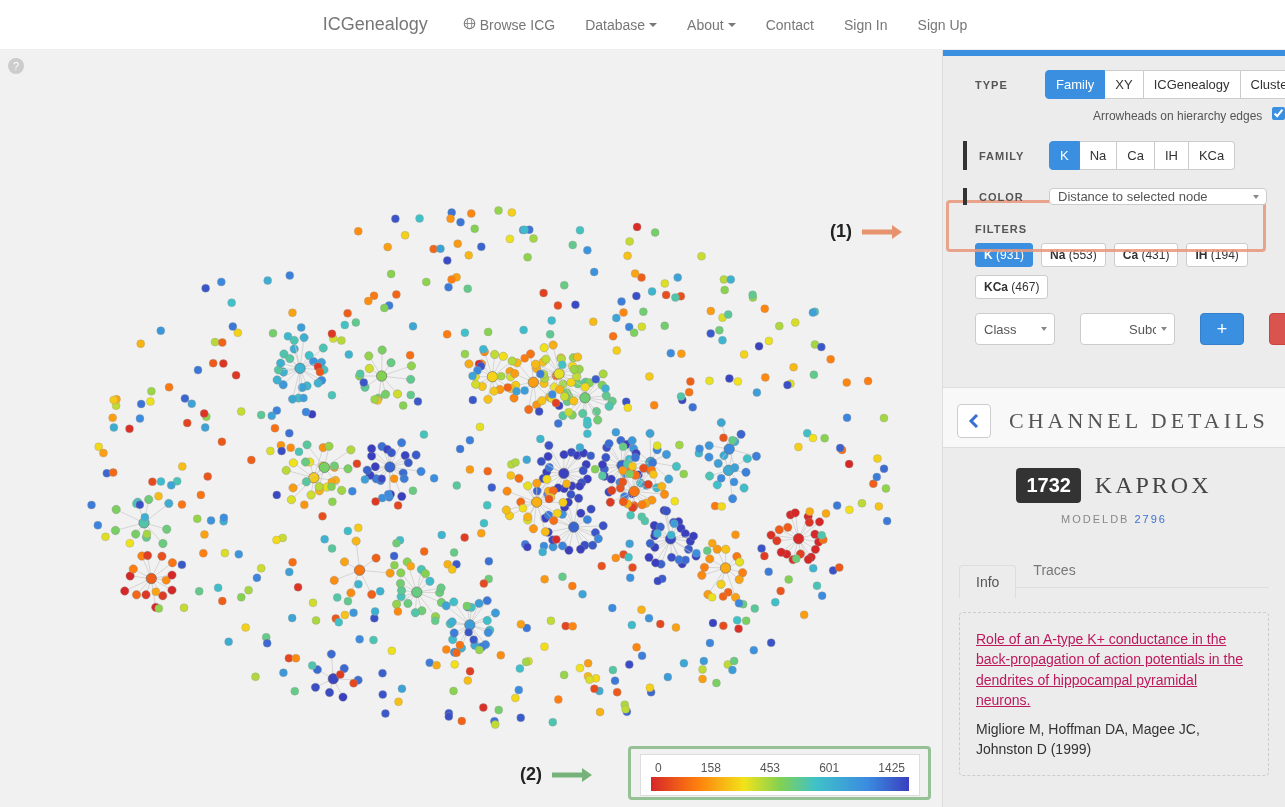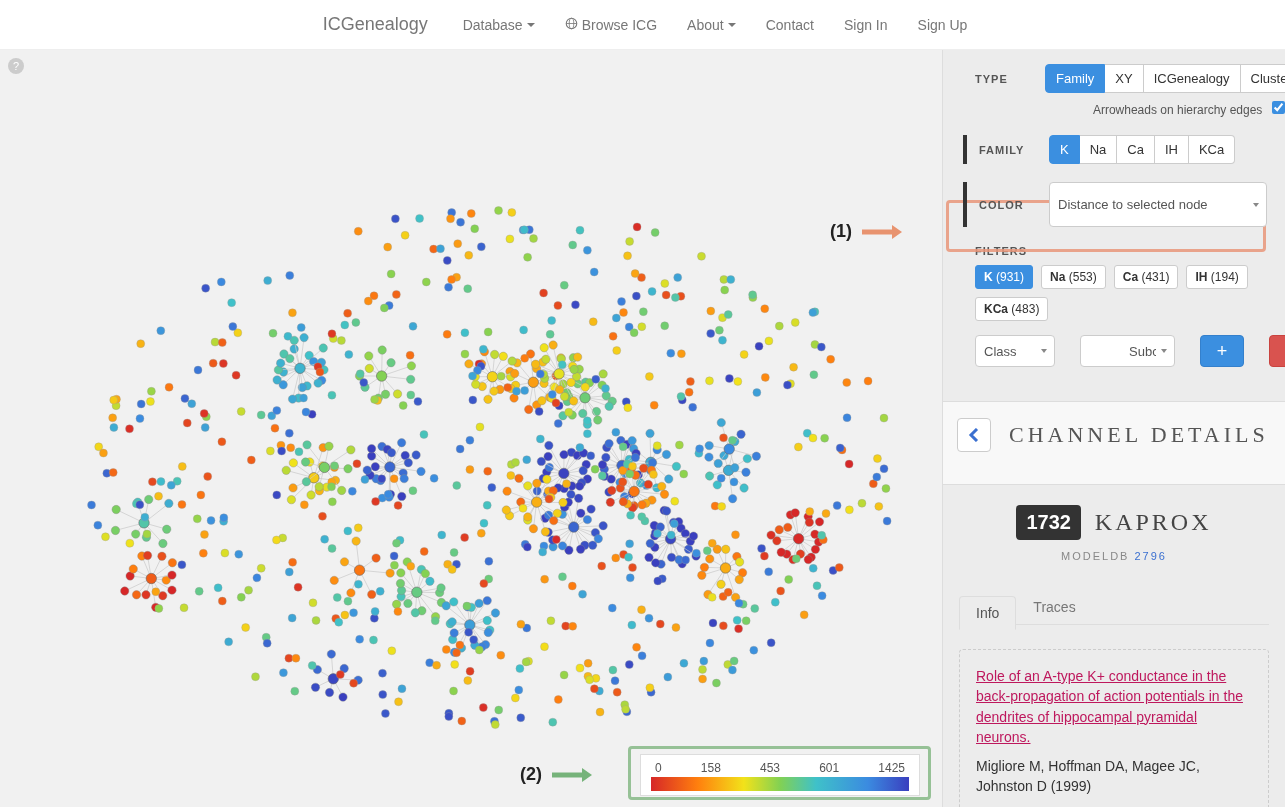--- a/index.html
+++ b/index.html
@@ -26,33 +26,33 @@
   .ctrl-bar { width:4px; background:#333; margin-right:12px; align-self:stretch; }
   .ctrl-body { flex:1; padding-right:18px; }
   .ctrl-row { display:flex; align-items:center; gap:12px; }
   .ctrl-label { font-size:11px; letter-spacing:1px; font-weight:700; color:#555; width:58px; text-transform:uppercase; font-family:inherit; }
   .btn-group { display:flex; }
   .btn { border:1px solid #ccc; background:#fff; color:#333; padding:6px 10px; font-size:13px; cursor:pointer; }
   .btn-group .btn + .btn { border-left:none; }
   .btn-group .btn:first-child { border-radius:4px 0 0 4px; }
   .btn-group .btn:last-child { border-radius:0 4px 4px 0; }
   .btn.sel { background:#3b8fe0; color:#fff; border-color:#3b8fe0; }
-  .small-dd { height:45px; border:1px solid #ccc; border-radius:4px; background:#fff; font-size:13px; padding:0 18px 0 8px; color:#555; appearance:none; -webkit-appearance:none; position:relative; }
+  .small-dd { height:17px; border:1px solid #ccc; border-radius:4px; background:#fff; font-size:13px; padding:0 18px 0 8px; color:#555; appearance:none; -webkit-appearance:none; position:relative; }
   .select-wrap { position:relative; display:inline-block; }
   .select-wrap::after { content:""; position:absolute; right:8px; top:50%; transform:translateY(-50%); width:0;height:0; border-left:3px solid transparent;border-right:3px solid transparent;border-top:4px solid #888; box-shadow: 0 -6px 0 -2px #888; pointer-events:none;}
   .checkbox-row { text-align:right; font-size:12px; color:#555; margin-top:8px; padding-right:18px; }
   .checkbox-row input { accent-color:#3b8fe0; margin-left:6px; }
   .filter-tags { display:flex; flex-wrap:wrap; gap:8px; margin-top:8px; }
   .tag { border:1px solid #ccc; border-radius:3px; background:#fff; padding:4px 8px; font-size:12px; }
   .tag .b { font-weight:700; }
   .tag.sel { background:#3b8fe0; color:#fff; border-color:#3b8fe0; }
   .addrem { display:flex; gap:25px; margin-top:14px; }
   .btn-blue { background:#3b8fe0; border:1px solid #3480cc; color:#fff; width:44px; height:32px; border-radius:4px; font-size:18px; display:flex; align-items:center; justify-content:center; cursor:pointer;}
   .btn-red  { background:#d9534f; border:1px solid #c9433f; color:#fff; width:44px; height:32px; border-radius:4px; font-size:20px; display:flex; align-items:center; justify-content:center; cursor:pointer;}
-  .details-hdr { background:#f8f8f8; border-top:1px solid #ddd; border-bottom:1px solid #ddd; padding:16px 0 32px 14px; display:flex; align-items:center; gap:18px; margin-top:16px;}
+  .details-hdr { background:#f8f8f8; border-top:1px solid #ddd; border-bottom:1px solid #ddd; padding:16px 0 9px 14px; display:flex; align-items:center; gap:18px; margin-top:24px;}
   .back-chev { width:34px;height:34px;border:1px solid #ccc;border-radius:4px;background:#fff;display:flex;align-items:center;justify-content:center;color:#3b70d0;cursor:pointer;font-size:18px;}
   .details-title { font-family: Georgia, 'Times New Roman', serif; font-size:22px; letter-spacing:4px; color:#555;}
   .details-body { padding:20px 16px 0 16px; }
   .chan-head { text-align:center; }
   .chan-badge { display:inline-block; background:#333; color:#fff; font-weight:700; padding:6px 10px; border-radius:4px; font-size:20px; vertical-align:middle;}
   .chan-name { display:inline-block; font-family: Georgia,serif; font-size:24px; letter-spacing:3px; color:#444; margin-left:10px; vertical-align:middle;}
   .chan-sub { text-align:center; margin-top:10px; font-size:11px; letter-spacing:2px; color:#888; }
   .chan-sub a { color:#3b70d0; text-decoration:none; }
   .tabs { display:flex; margin-top:28px; border-bottom:1px solid #ddd;}
   .tabs .tab { padding:8px 16px; color:#777; cursor:pointer; border:1px solid transparent; border-bottom:none; border-radius:4px 4px 0 0;}
@@ -73,32 +73,32 @@
   .ref-box .authors { color:#333; font-size:14px; line-height:1.4;}
   svg.graph { position:absolute; left:70px; top:140px; width:850px; height:560px; }
 </style>
 </head>
 <body>
 
 <div class="navbar">
   <div class="nav-left">
     <div class="brand">ICGenealogy</div>
     <div class="nav-link">
-      <span>Database</span>
-      <span class="caret"></span>
-    </div>
-    <div class="nav-link">
       <span>
         <svg class="globe" viewBox="0 0 16 16">
             <circle cx="8" cy="8" r="6.5" fill="none" stroke="#777" stroke-width="1.3"></circle>
             <ellipse cx="8" cy="8" rx="2.8" ry="6.5" fill="none" stroke="#777" stroke-width="1"></ellipse>
             <line x1="1.5" y1="8" x2="14.5" y2="8" stroke="#777" stroke-width="1"></line>
           </svg>
       </span>
       <span>Browse ICG</span>
+    </div>
+    <div class="nav-link">
+      <span>Database</span>
+      <span class="caret"></span>
     </div>
     <div class="nav-link">
       <span>About</span>
       <span class="caret"></span>
     </div>
     <div class="nav-link">Contact</div>
   </div>
   <div class="nav-right">
     <div class="nav-link">Sign In</div>
     <div class="nav-link">Sign Up</div>
@@ -1516,21 +1516,21 @@
 
     <div class="ctrl-group">
       <div class="ctrl-bar"></div>
       <div class="ctrl-body">
         <div class="ctrl-label" style="width:auto;">Filters</div>
         <div class="filter-tags">
           <span class="tag sel"><span class="b">K</span> <span>(931)</span></span>
           <span class="tag"><span class="b">Na</span> <span>(553)</span></span>
           <span class="tag"><span class="b">Ca</span> <span>(431)</span></span>
           <span class="tag"><span class="b">IH</span> <span>(194)</span></span>
-          <span class="tag"><span class="b">KCa</span> <span>(483)</span></span>
+          <span class="tag"><span class="b">KCa</span> <span>(467)</span></span>
         </div>
         <div class="addrem">
           <div class="select-wrap"><select class="small-dd" style="width:80px;height:32px;"><option>Class</option></select></div>
           <div class="select-wrap"><select class="small-dd" style="width:95px;height:32px;padding-left:48px;"><option>Subclass</option></select></div>
           <button class="btn-blue">
               <span>+</span>
             </button>
           <button class="btn-red">
               <span>−</span>
             </button>
@@ -1550,21 +1550,21 @@
     <div class="details-body">
       <div class="chan-head">
         <span class="chan-badge">1732</span>
         <span class="chan-name">KAPROX</span>
       </div>
       <div class="chan-sub">
         <span>MODELDB</span>
         <a href="#">2796</a>
       </div>
       <div class="tabs">
-        <div class="tab active" style="background:#ececec;border:1px solid #ddd;border-bottom-color:#ececec;position:relative;top:6px;">Info</div>
+        <div class="tab active" style="background:#ececec;border:1px solid #ddd;border-bottom-color:#ececec;position:relative;top:12px;">Info</div>
         <div class="tab">Traces</div>
       </div>
       <div class="ref-box">
         <a href="#" class="title">Role of an A-type K+ conductance in the back-propagation of action potentials in the dendrites of hippocampal pyramidal neurons.</a>
         <div class="authors">Migliore M, Hoffman DA, Magee JC, Johnston D (1999)</div>
       </div>
     </div>
   </div>
 </div>
 

